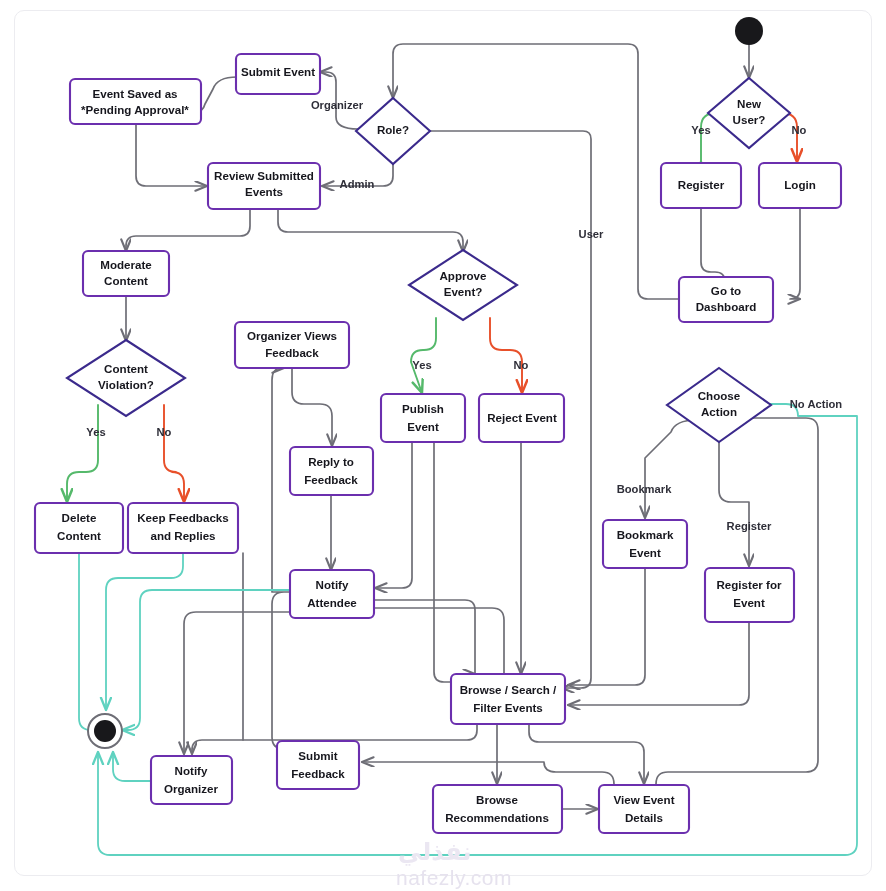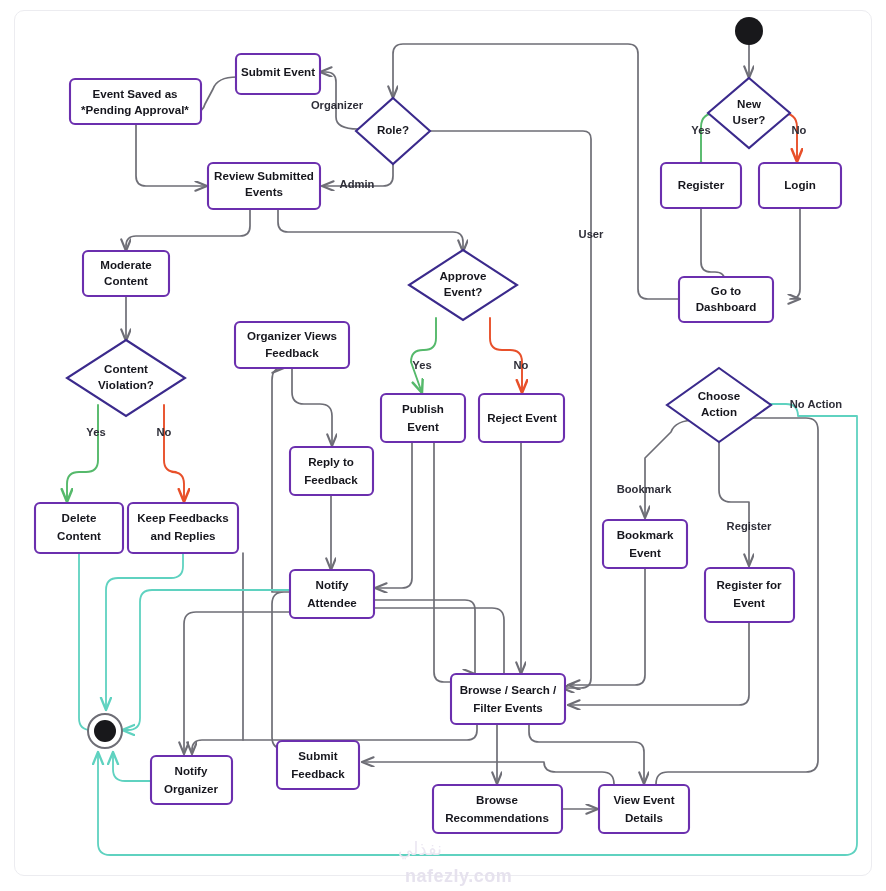--- a/index.html
+++ b/index.html
@@ -11,23 +11,23 @@
   .nodeBox{fill:#ffffff;stroke:#6b2fae;stroke-width:2.1;rx:5;ry:5;}
   .nodeDia{fill:#ffffff;stroke:#3b2a8c;stroke-width:2.1;}
   .lbl{font-family:"Liberation Sans","DejaVu Sans",sans-serif;font-size:11.6px;font-weight:700;
        fill:#16161d;text-anchor:middle;dominant-baseline:middle;}
   .elbl{font-family:"Liberation Sans","DejaVu Sans",sans-serif;font-size:11.2px;font-weight:600;
         fill:#2e2e38;text-anchor:middle;dominant-baseline:middle;}
   .ln{fill:none;stroke:#6e6e76;stroke-width:1.7;stroke-linecap:round;stroke-linejoin:round;}
   .ln-green{fill:none;stroke:#55b96b;stroke-width:1.9;stroke-linecap:round;stroke-linejoin:round;}
   .ln-red{fill:none;stroke:#e8502a;stroke-width:1.9;stroke-linecap:round;stroke-linejoin:round;}
   .ln-teal{fill:none;stroke:#5fd2c0;stroke-width:1.8;stroke-linecap:round;stroke-linejoin:round;}
-  .wm-ar{position:absolute;left:398px;top:838px;font-size:18px;font-weight:400;color:#ebe7f2;
+  .wm-ar{position:absolute;left:398px;top:838px;font-size:24px;font-weight:700;color:#ebe7f2;
          letter-spacing:1px;}
-  .wm-en{position:absolute;left:405px;top:866px;font-size:18px;font-weight:700;color:#e6e2ee;
+  .wm-en{position:absolute;left:396px;top:866px;font-size:21px;font-weight:400;color:#e6e2ee;
          letter-spacing:0.5px;}
 </style>
 </head>
 <body>
 
 <div id="canvas">
   <div id="frame"></div>
 
   <svg id="flow" viewBox="0 0 886 891">
     <defs>

